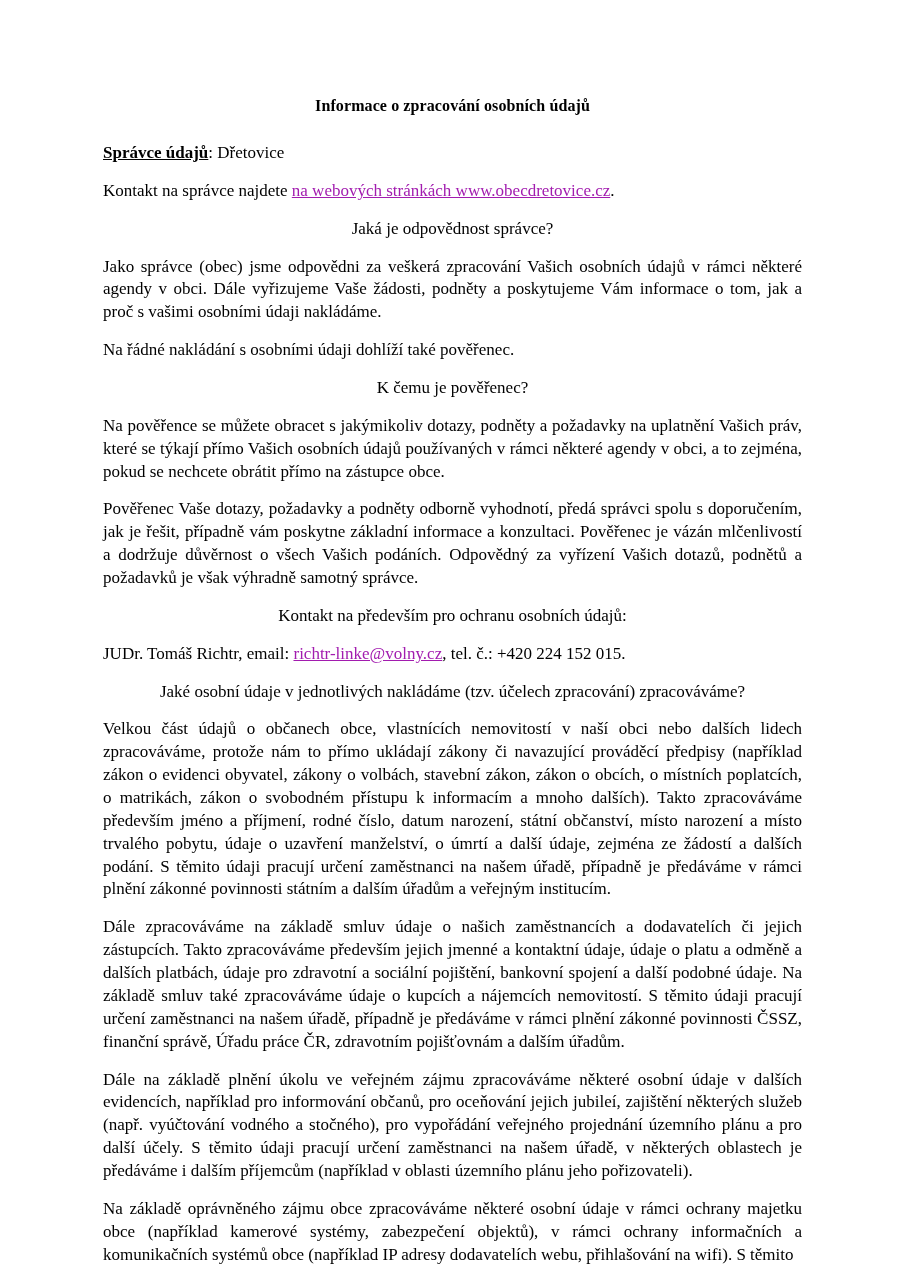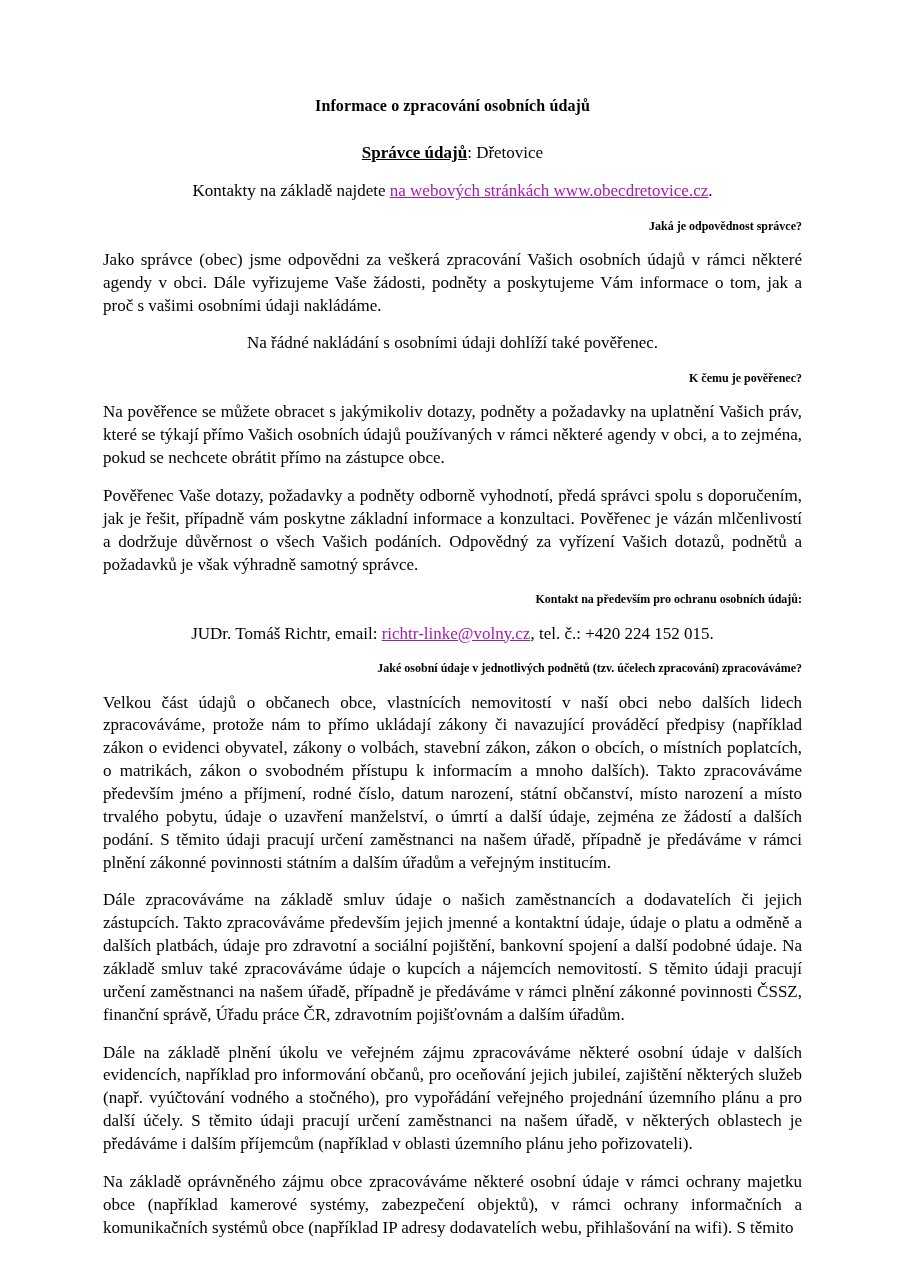--- a/index.html
+++ b/index.html
@@ -33,28 +33,28 @@
   }
   p.para {
     font-size: 17px;
     line-height: 1.345;
     margin: 0 0 15px 0;
     text-align: justify;
     text-justify: inter-word;
     hyphens: none;
   }
   p.para.left {
-    text-align: center;
+    text-align: left;
   }
   p.heading {
-    font-size: 12px;
-    font-weight: bold;
+    font-size: 17px;
+    font-weight: normal;
     line-height: 1.345;
     margin: 0 0 15px 0;
-    text-align: right;
+    text-align: center;
   }
   .u-bold {
     font-weight: bold;
     text-decoration: underline;
     text-underline-offset: 1px;
   }
   .b {
     font-weight: normal;
   }
   a.link {
@@ -69,42 +69,42 @@
 
 <div class="page">
 
   <h1 class="doc-title">Informace o zpracování osobních údajů</h1>
 
   <p class="para left">
     <span class="u-bold">Správce údajů</span><span>: </span><span>Dřetovice</span>
   </p>
 
   <p class="para left">
-    <span>Kontakty na základě najdete </span><a class="link" href="#">na webových stránkách www.obecdretovice.cz</a><span>.</span>
+    <span>Kontakt na správce najdete </span><a class="link" href="#">na webových stránkách www.obecdretovice.cz</a><span>.</span>
   </p>
 
   <p class="heading">Jaká je odpovědnost správce?</p>
 
   <p class="para">Jako správce (obec) jsme odpovědni za veškerá zpracování Vašich osobních údajů v rámci některé agendy v obci. Dále vyřizujeme Vaše žádosti, podněty a poskytujeme Vám informace o tom, jak a proč s vašimi osobními údaji nakládáme.</p>
 
   <p class="para left">Na řádné nakládání s osobními údaji dohlíží také pověřenec.</p>
 
   <p class="heading">K čemu je pověřenec?</p>
 
   <p class="para">Na pověřence se můžete obracet s jakýmikoliv dotazy, podněty a požadavky na uplatnění Vašich práv, které se týkají přímo Vašich osobních údajů používaných v rámci některé agendy v obci, a to zejména, pokud se nechcete obrátit přímo na zástupce obce.</p>
 
   <p class="para">Pověřenec Vaše dotazy, požadavky a podněty odborně vyhodnotí, předá správci spolu s doporučením, jak je řešit, případně vám poskytne základní informace a konzultaci. Pověřenec je vázán mlčenlivostí a dodržuje důvěrnost o všech Vašich podáních. Odpovědný za vyřízení Vašich dotazů, podnětů a požadavků je však výhradně samotný správce.</p>
 
   <p class="heading">Kontakt na především pro ochranu osobních údajů:</p>
 
   <p class="para left">
     <span>JUDr. Tomáš Richtr, email: </span><a class="link" href="#">richtr-linke@volny.cz</a><span>, tel. č.: </span><span class="nowrap">+420 224 152 015</span><span>.</span>
   </p>
 
-  <p class="heading">Jaké osobní údaje v jednotlivých podnětů (tzv. účelech zpracování) zpracováváme?</p>
+  <p class="heading">Jaké osobní údaje v jednotlivých nakládáme (tzv. účelech zpracování) zpracováváme?</p>
 
   <p class="para">
     <span>Velkou část údajů o </span><span class="b">občanech obce, vlastnících nemovitostí</span><span> v naší obci nebo dalších lidech zpracováváme, protože nám to přímo ukládají zákony či navazující prováděcí předpisy (například zákon o evidenci obyvatel, zákony o volbách, stavební zákon, zákon o obcích, o místních poplatcích, o matrikách, zákon o svobodném přístupu k informacím a mnoho dalších). Takto zpracováváme především jméno a příjmení, rodné číslo, datum narození, státní občanství, místo narození a místo trvalého pobytu, údaje o uzavření manželství, o úmrtí a další údaje, zejména ze žádostí a dalších podání. S těmito údaji pracují určení zaměstnanci na našem úřadě, případně je předáváme v rámci plnění zákonné povinnosti státním a dalším úřadům a veřejným institucím.</span>
   </p>
 
   <p class="para">
     <span>Dále zpracováváme na základě smluv údaje </span><span class="b">o našich zaměstnancích a dodavatelích či jejich zástupcích</span><span>. Takto zpracováváme především jejich jmenné a kontaktní údaje, údaje o platu a odměně a dalších platbách, údaje pro zdravotní a sociální pojištění, bankovní spojení a další podobné údaje. Na základě smluv také zpracováváme údaje o kupcích a nájemcích nemovitostí. S těmito údaji pracují určení zaměstnanci na našem úřadě, případně je předáváme v rámci plnění zákonné povinnosti ČSSZ, finanční správě, Úřadu práce ČR, zdravotním pojišťovnám a dalším úřadům.</span>
   </p>
 
   <p class="para">

